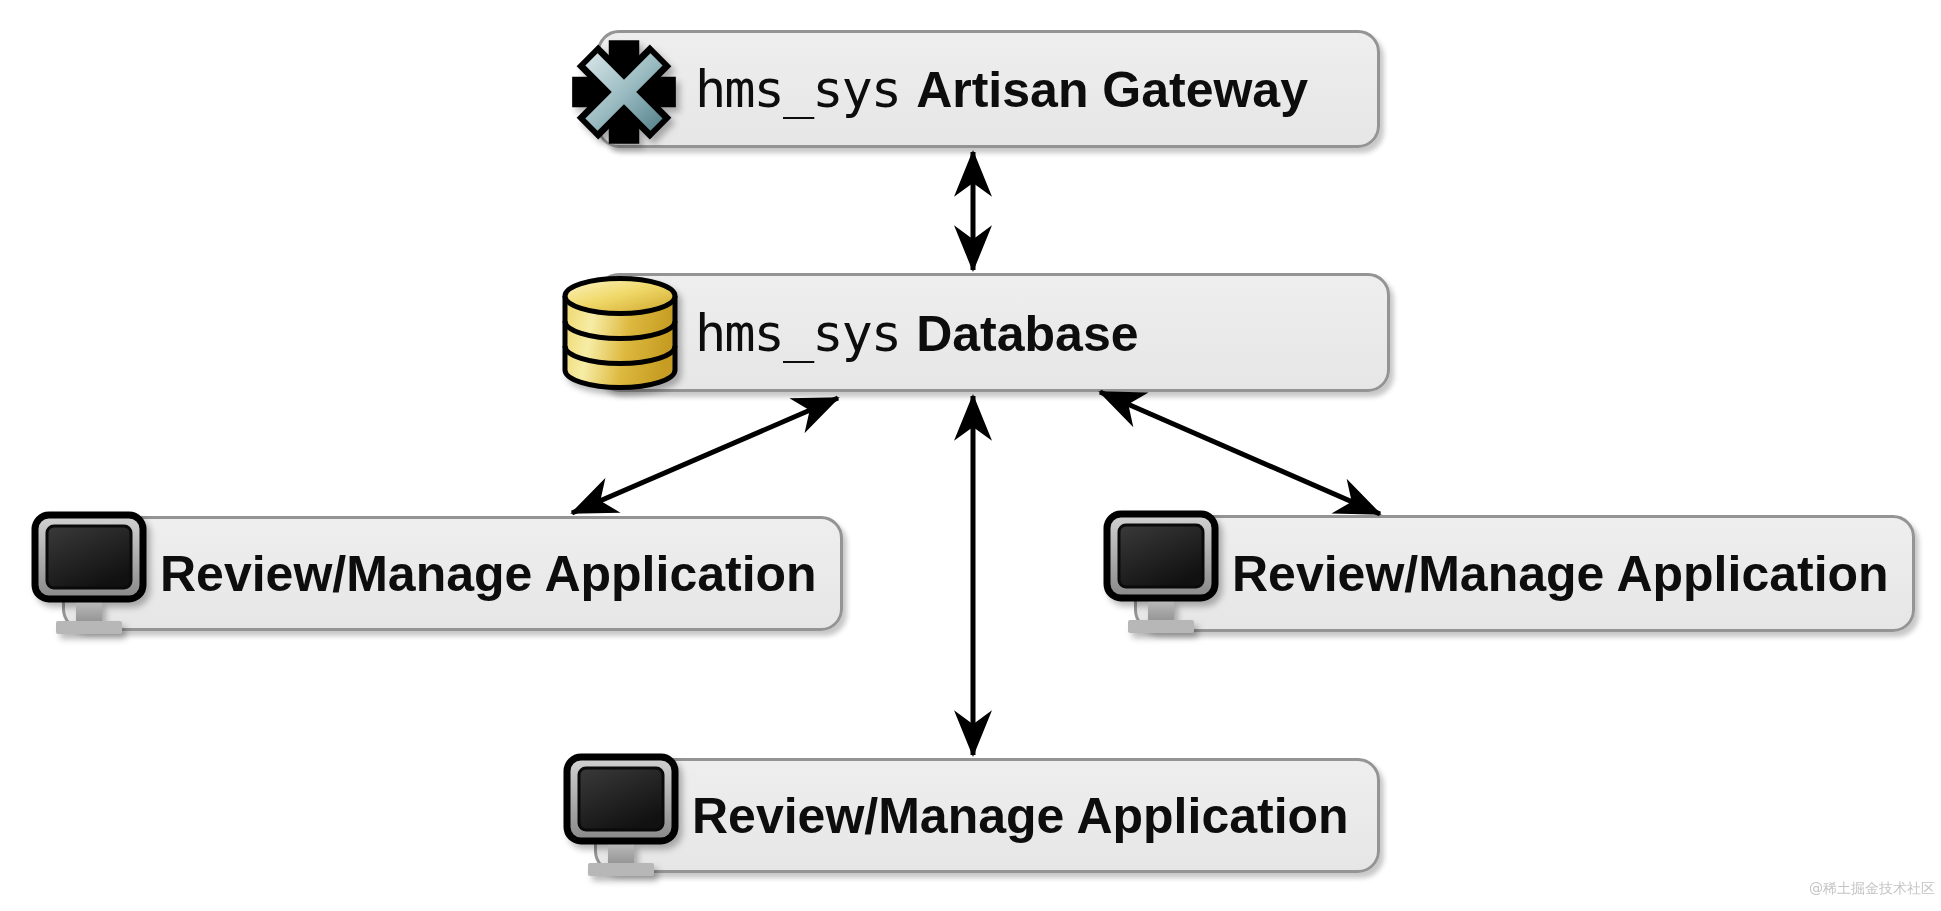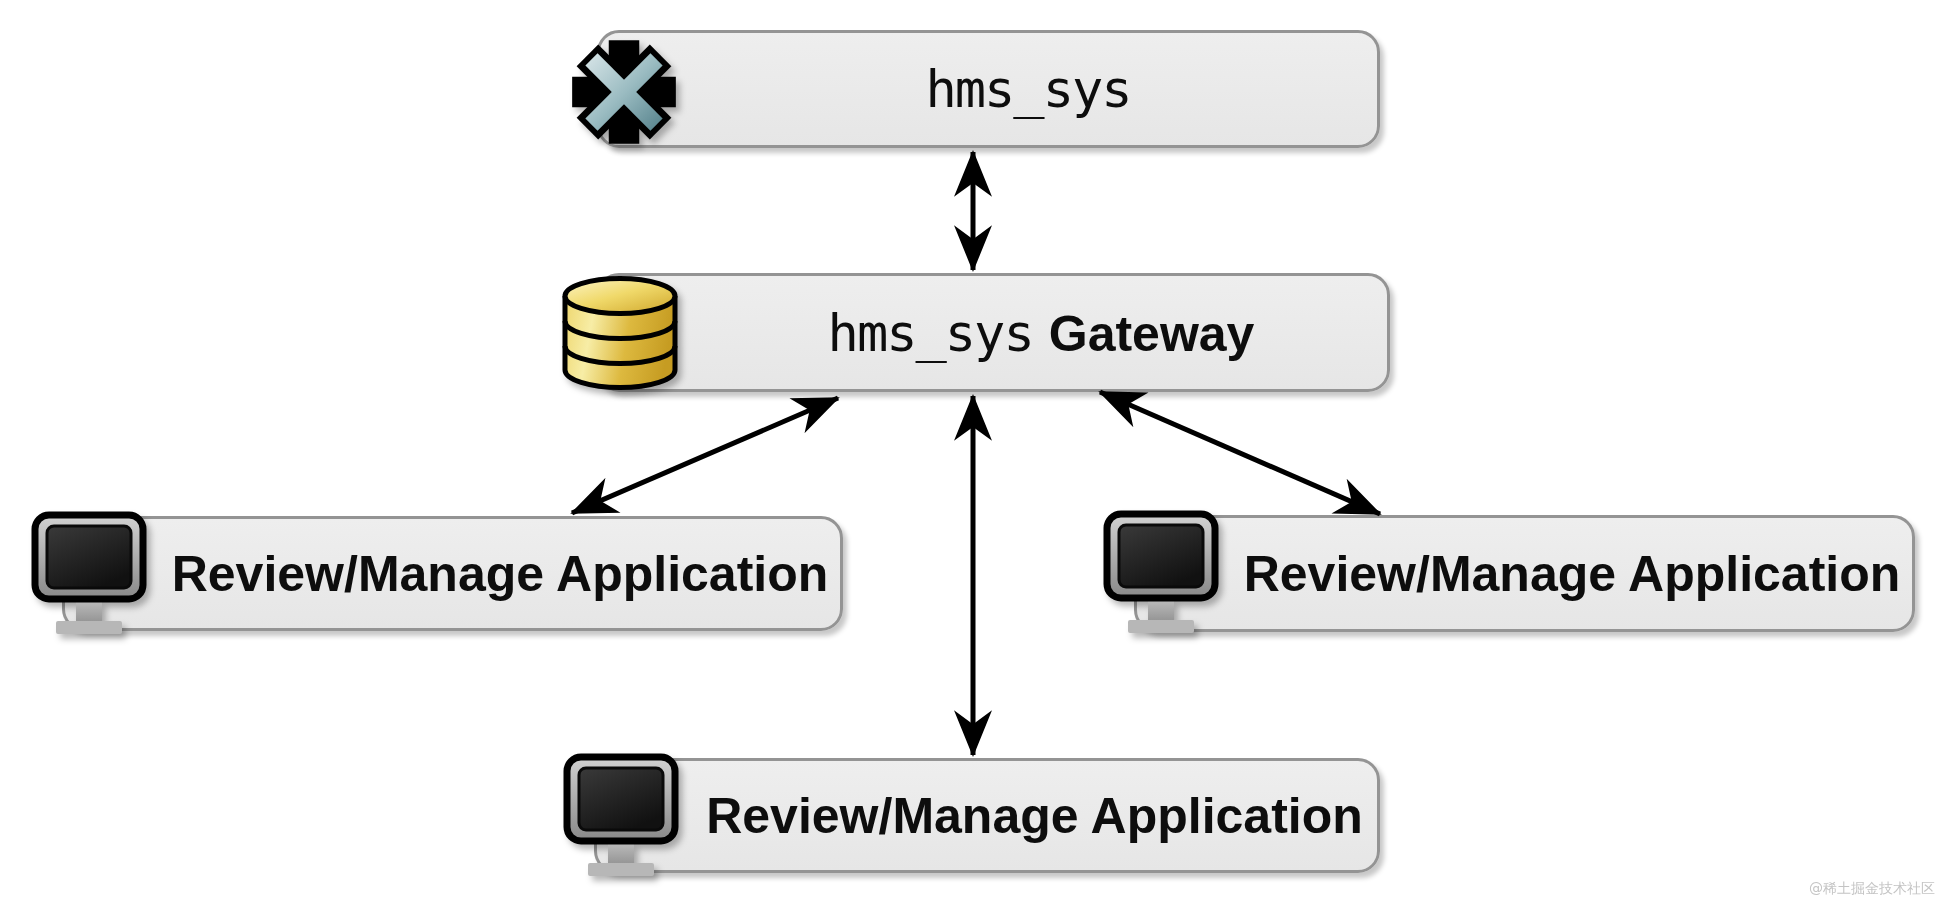--- a/index.html
+++ b/index.html
@@ -6,21 +6,20 @@
   body{
     width:1941px;height:911px;position:relative;background:#ffffff;
     font-family:"Liberation Sans",sans-serif;overflow:hidden;
   }
   .node{
     position:absolute;background:linear-gradient(#eeeeee,#e6e6e6);
     border:3px solid #949494;border-radius:22px;
     box-shadow:4px 5px 5px rgba(0,0,0,0.22);
     display:flex;align-items:center;padding-left:95px;box-sizing:border-box;
     z-index:1;
-    justify-content:center;
   }
   .n-gateway{left:597px;top:30px;width:783px;height:118px;}
   .n-db{left:597px;top:273px;width:793px;height:119px;}
   .n-left{left:62px;top:516px;width:781px;height:115px;}
   .n-right{left:1134px;top:515px;width:781px;height:117px;}
   .n-bottom{left:594px;top:758px;width:786px;height:115px;}
   .icon{position:absolute;z-index:2;filter:drop-shadow(4px 5px 3px rgba(0,0,0,0.28));}
   .icon svg{display:block;}
   .icon.asterisk{left:-37px;top:-2px;}
   .icon.db{left:-45px;top:-5px;}
@@ -56,20 +55,21 @@
       <g stroke="url(#teal)" stroke-width="17" stroke-linecap="butt">
         <line x1="60" y1="15" x2="60" y2="105"></line>
         <line x1="15" y1="60" x2="105" y2="60"></line>
         <line x1="28" y1="28" x2="92" y2="92"></line>
         <line x1="28" y1="92" x2="92" y2="28"></line>
       </g>
     </svg>
   </span>
   <span class="lbl">
     <span class="mono">hms_sys</span>
+    <span class="main">Artisan Gateway</span>
   </span>
 </div>
 
 <div class="node n-db">
   <span class="icon db">
     <svg width="130" height="126" viewBox="0 0 130 126">
       <defs>
         <linearGradient id="goldBody" x1="0" y1="0" x2="1" y2="0.15">
           <stop offset="0" stop-color="#eed66d"></stop>
           <stop offset="0.28" stop-color="#f7eda6"></stop>
@@ -83,21 +83,21 @@
         </linearGradient>
       </defs>
       <path d="M10 25 v74 a55 17.5 0 0 0 110 0 v-74" fill="url(#goldBody)" stroke="#000" stroke-width="5"></path>
       <path d="M10 75 a55 17.5 0 0 0 110 0" fill="none" stroke="#000" stroke-width="5"></path>
       <path d="M10 50 a55 17.5 0 0 0 110 0" fill="none" stroke="#000" stroke-width="5"></path>
       <ellipse cx="65" cy="25" rx="55" ry="17.5" fill="url(#goldTop)" stroke="#000" stroke-width="5"></ellipse>
     </svg>
   </span>
   <span class="lbl">
     <span class="mono">hms_sys</span>
-    <span class="main">Gateway</span>
+    <span class="main">Database</span>
   </span>
 </div>
 
 <div class="node n-left">
   <span class="icon monitor">
     <svg width="116" height="126" viewBox="0 0 116 126">
       <defs>
         <linearGradient id="standGrad" x1="0" y1="0" x2="0" y2="1">
           <stop offset="0" stop-color="#c6c6c6"></stop>
           <stop offset="1" stop-color="#8f8f8f"></stop>

